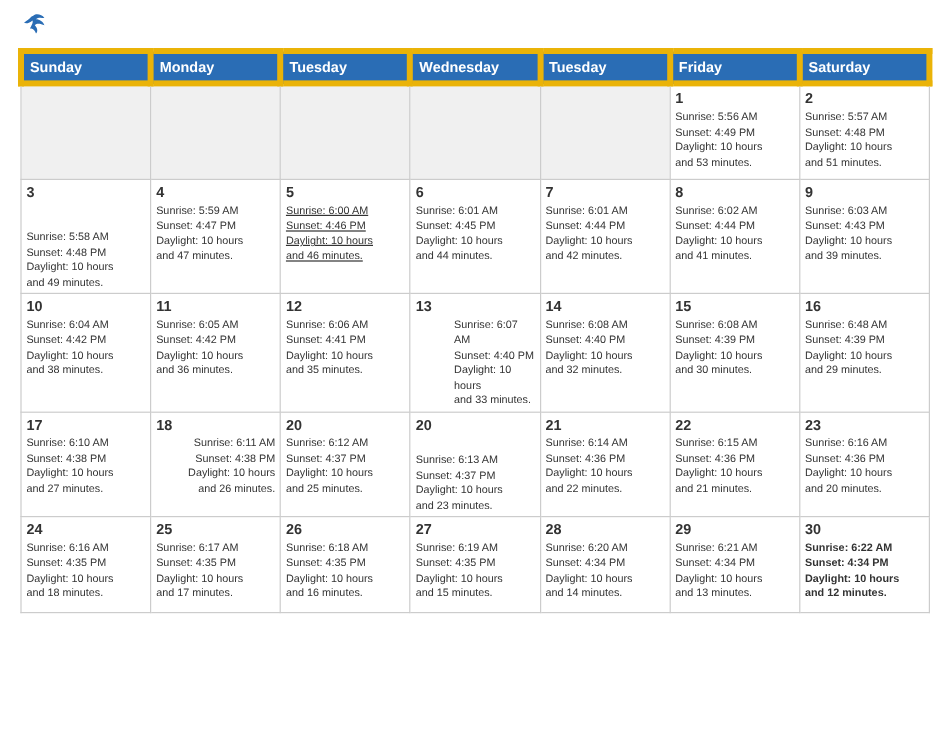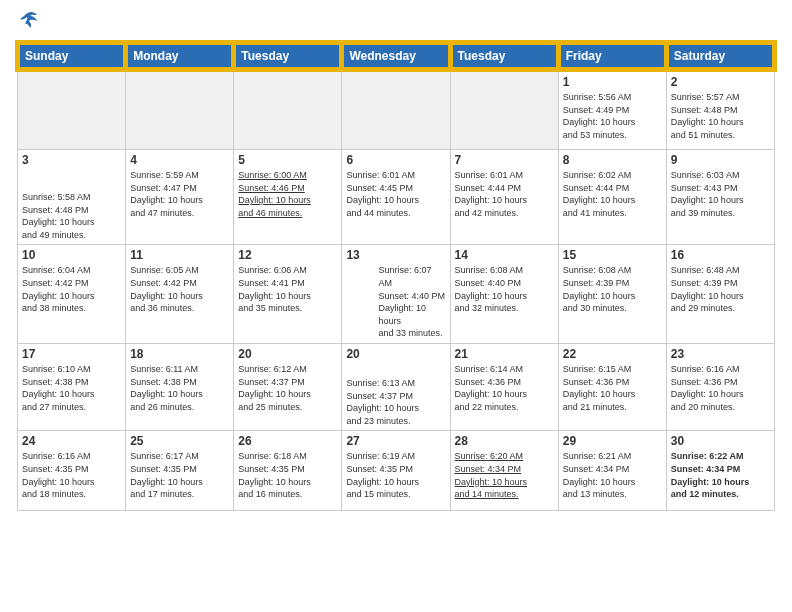--- a/index.html
+++ b/index.html
@@ -188,21 +188,21 @@
         <tr>
           <td>
             <span class="day-num">17</span>
             <div class="day-info" style="white-space: pre-line;">Sunrise: 6:10 AM
 Sunset: 4:38 PM
 Daylight: 10 hours
 and 27 minutes.</div>
           </td>
           <td>
             <span class="day-num">18</span>
-            <div class="day-info" style="white-space: pre-line;">Sunrise: 6:11 AM
+            <div class="day-info" style="white-space: pre-line; text-align: right;">Sunrise: 6:11 AM
 Sunset: 4:38 PM
 Daylight: 10 hours
 and 26 minutes.</div>
           </td>
           <td>
             <span class="day-num">20</span>
             <div class="day-info" style="white-space: pre-line;">Sunrise: 6:12 AM
 Sunset: 4:37 PM
 Daylight: 10 hours
 and 25 minutes.</div>
@@ -260,21 +260,21 @@
           </td>
           <td>
             <span class="day-num">27</span>
             <div class="day-info" style="white-space: pre-line;">Sunrise: 6:19 AM
 Sunset: 4:35 PM
 Daylight: 10 hours
 and 15 minutes.</div>
           </td>
           <td>
             <span class="day-num">28</span>
-            <div class="day-info" style="white-space: pre-line; text-decoration: underline;">Sunrise: 6:20 AM
+            <div class="day-info" style="white-space: pre-line;">Sunrise: 6:20 AM
 Sunset: 4:34 PM
 Daylight: 10 hours
 and 14 minutes.</div>
           </td>
           <td>
             <span class="day-num">29</span>
             <div class="day-info" style="white-space: pre-line;">Sunrise: 6:21 AM
 Sunset: 4:34 PM
 Daylight: 10 hours
 and 13 minutes.</div>

